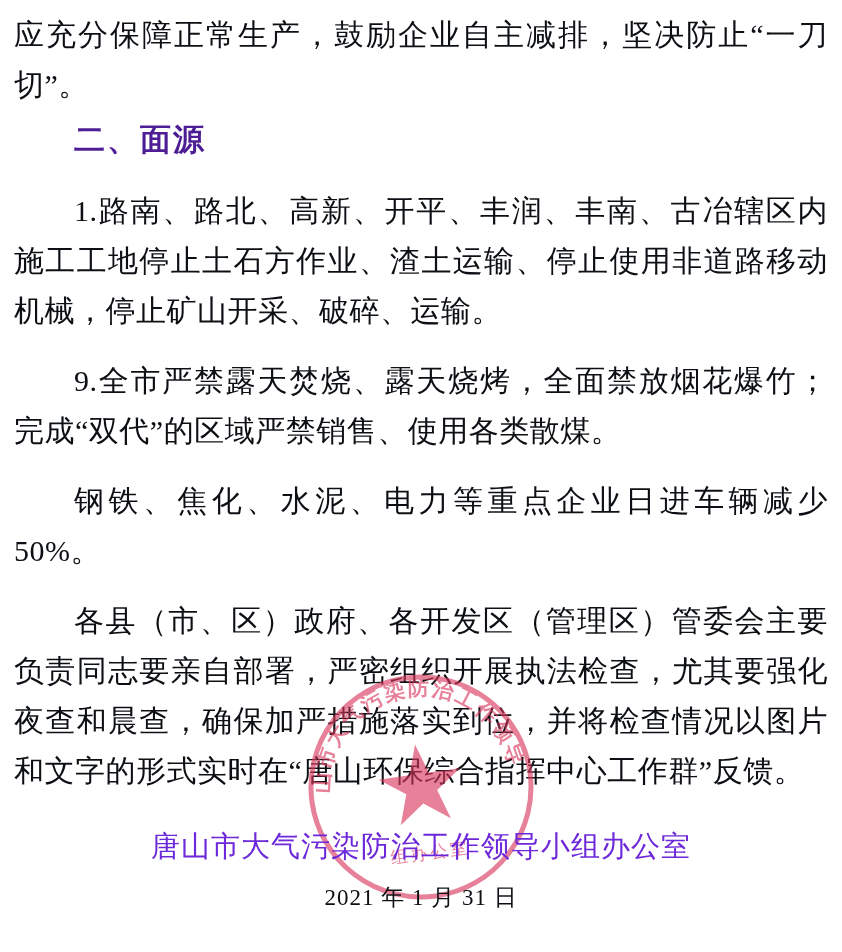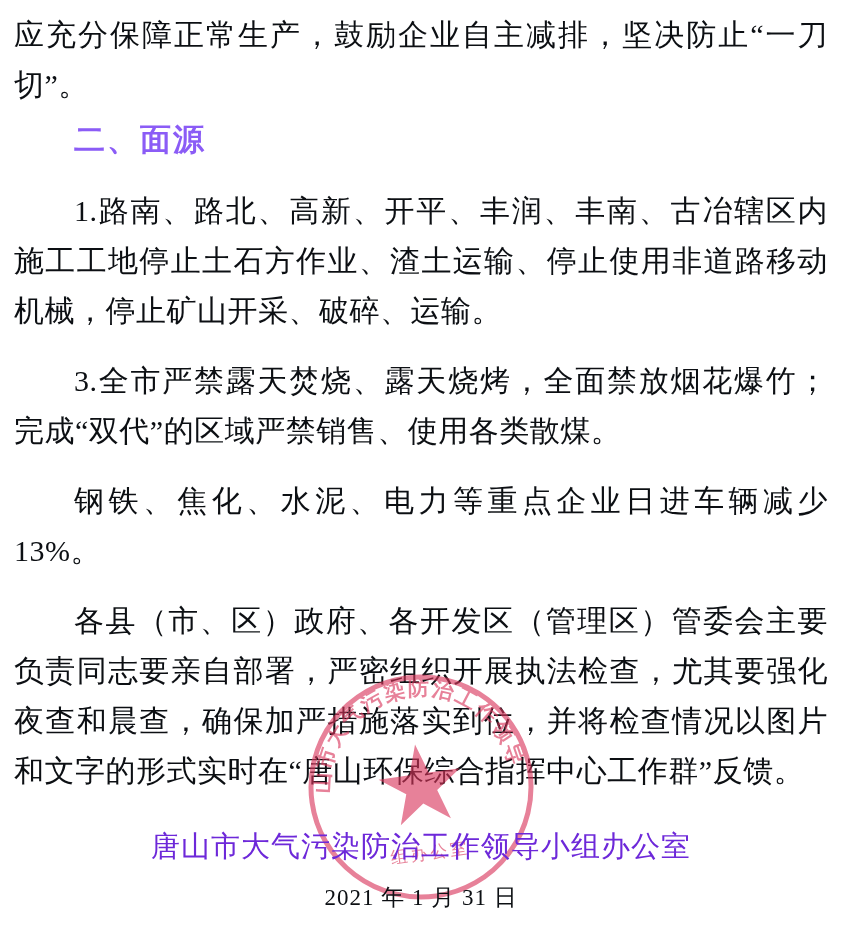--- a/index.html
+++ b/index.html
@@ -36,21 +36,21 @@
     margin-top: 20px;
   }
   .heading {
     font-size: 31px;
     line-height: 52px;
     font-weight: bold;
     font-family: Liberation Serif, serif;
     margin: 4px 0 2px 0;
     text-indent: 60px;
     letter-spacing: 2px;
-    color: #8b5cf6;
+    color: #4c1d95;
   }
   .signature-block {
     position: absolute;
     left: 0;
     right: 0;
     bottom: 28px;
     text-align: center;
   }
   .sig-line {
     font-size: 29px;
@@ -107,24 +107,24 @@
 
 <div class="page">
 
   <p class="para">应充分保障正常生产，鼓励企业自主减排，坚决防止“一刀切”。</p>
 
   <h2 class="heading">二、面源</h2>
 
   <p class="para indent">1.路南、路北、高新、开平、丰润、丰南、古冶辖区内施工工地停止土石方作业、渣土运输、停止使用非道路移动机械，停止矿山开采、破碎、运输。</p>
 
 
-  <p class="para indent">3.全市严禁露天焚烧、露天烧烤，全面禁放烟花爆竹；完成“双代”的区域严禁销售、使用各类散煤。</p>
+  <p class="para indent">9.全市严禁露天焚烧、露天烧烤，全面禁放烟花爆竹；完成“双代”的区域严禁销售、使用各类散煤。</p>
 
 
-  <p class="para indent">钢铁、焦化、水泥、电力等重点企业日进车辆减少 13%。</p>
+  <p class="para indent">钢铁、焦化、水泥、电力等重点企业日进车辆减少 50%。</p>
 
   <p class="para indent">各县（市、区）政府、各开发区（管理区）管委会主要负责同志要亲自部署，严密组织开展执法检查，尤其要强化夜查和晨查，确保加严措施落实到位，并将检查情况以图片和文字的形式实时在“唐山环保综合指挥中心工作群”反馈。</p>
 
   <div class="seal">
     <svg viewBox="0 0 250 250" xmlns="http://www.w3.org/2000/svg">
       <circle class="seal-ring" cx="125" cy="125" r="110"></circle>
       <polygon class="seal-star" points="125,82 134.7,111.8 166,111.8 140.6,130.2 150.3,160 125,141.6 99.7,160 109.4,130.2 84,111.8 115.3,111.8"></polygon>
       <path id="sealArcPath" d="M 33 125 A 92 92 0 0 1 217 125" fill="none"></path>
       <text class="seal-text">
         <textPath href="#sealArcPath" startOffset="50%" text-anchor="middle">唐山市大气污染防治工作领导小</textPath>

